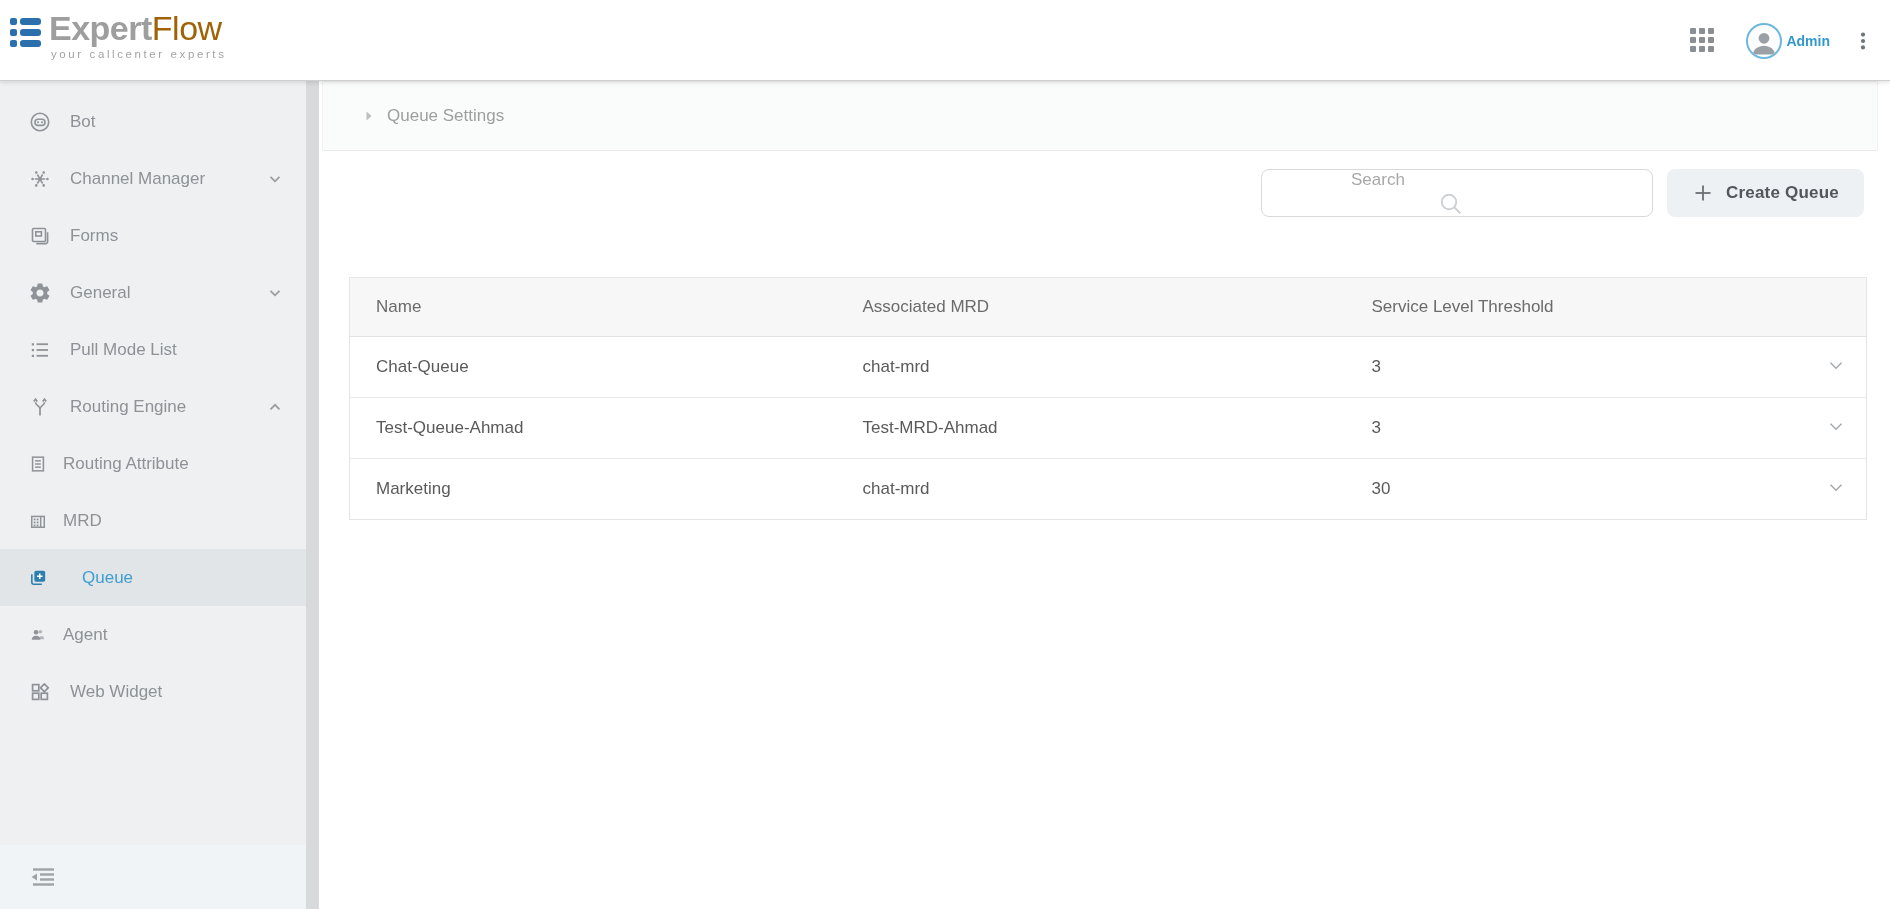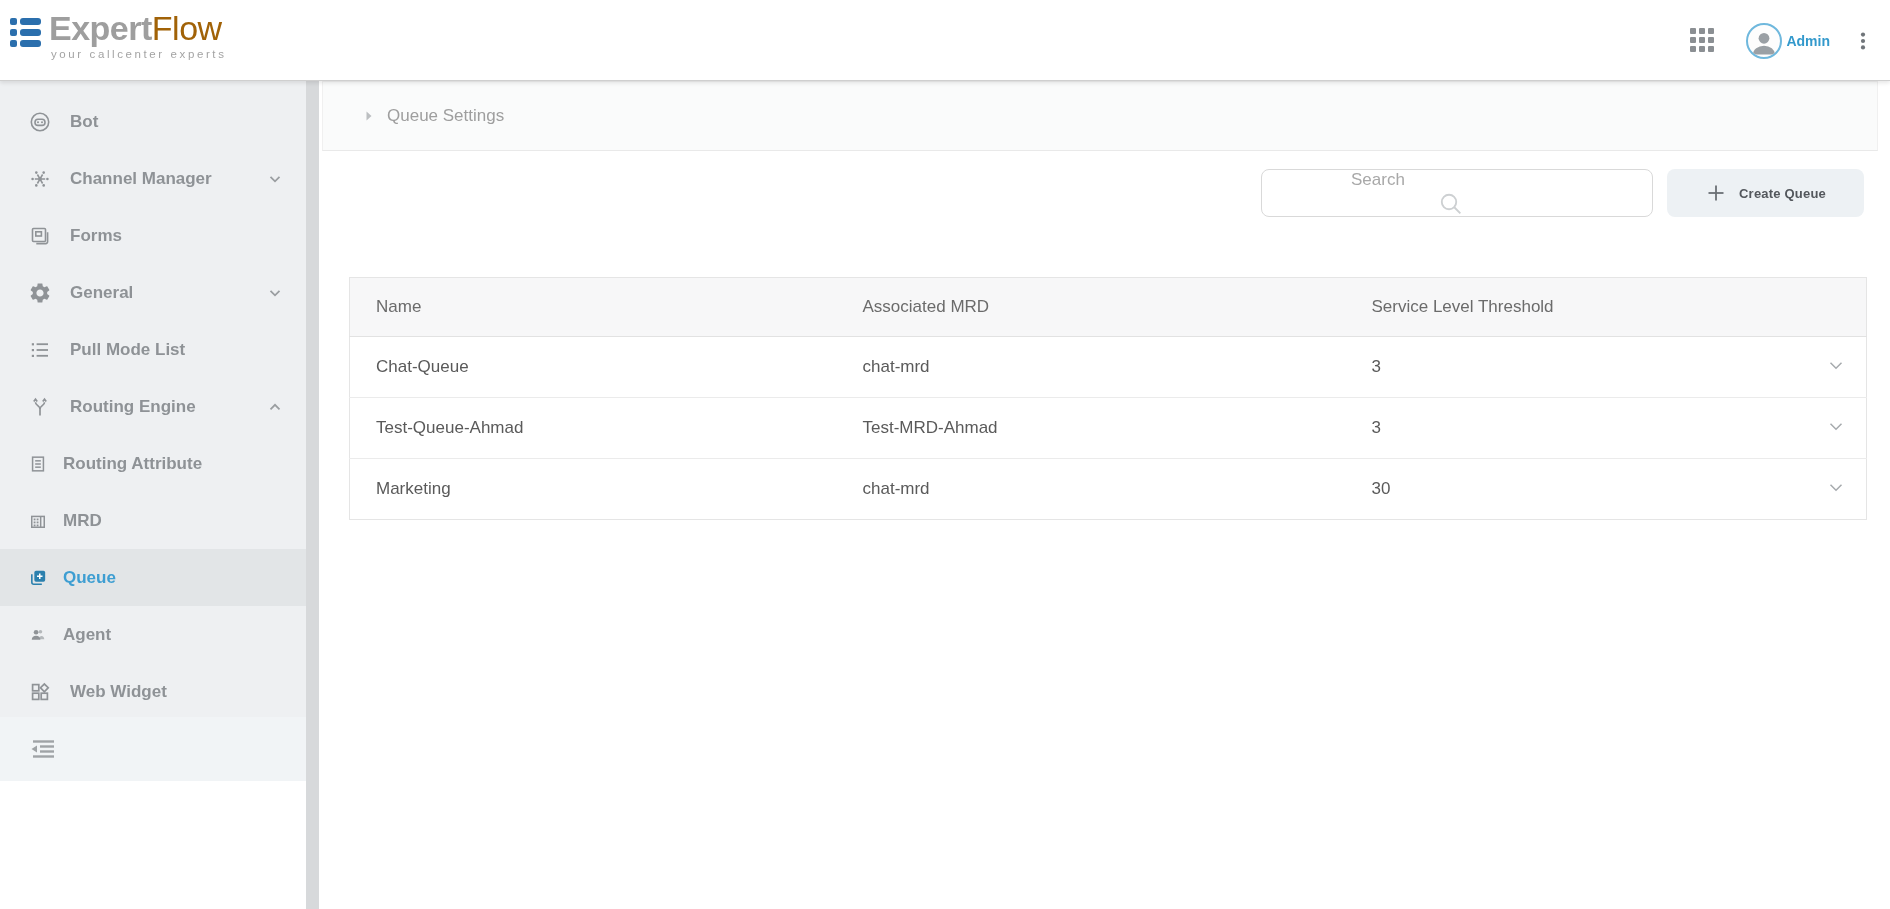--- a/index.html
+++ b/index.html
@@ -23,29 +23,29 @@
   .header-right { position:absolute; right:16px; top:0; height:81px; display:flex; align-items:center; }
   .apps-grid { width:26px; height:26px; display:grid; grid-template-columns:repeat(3,6px);
                grid-template-rows:repeat(3,6px); gap:3px; cursor:pointer; }
   .apps-grid i { background:#8b8f93; border-radius:1px; }
   .avatar { width:36px; height:36px; border-radius:50%; border:2px solid #6fb8dd; background:#fdfdfd;
             overflow:hidden; margin-left:30px; display:flex; align-items:flex-end; justify-content:center; cursor:pointer; }
   .admin-name { color:#3399cc; font-size:14px; font-weight:bold; margin-left:4px; cursor:pointer; }
   .kebab { margin-left:22px; cursor:pointer; display:flex; align-items:center; }
 
   
-  #sidebar { position:absolute; left:0; top:81px; width:306px; height:700px; background:#eef0f2;font-weight:bold; }
+  #sidebar { position:absolute; left:0; top:81px; width:306px; height:828px; background:#eef0f2; }
   #sidebar-nav { padding-top:12px; }
   .side-item { position:relative; height:57px; display:flex; align-items:center; padding-left:28px;
                cursor:pointer; color:#8e9296; font-size:17px; }
   .side-item .ic { width:24px; height:24px; margin-right:18px; flex:0 0 auto; display:flex;
                    align-items:center; justify-content:center; }
   .side-item.sub { }
   .side-item.sub .ic { width:20px; height:20px; margin-right:15px; }
-  .side-item.active { background:#e2e5e7; color:#3e9ed2; }
+  .side-item.active { background:#e2e5e7; color:#3e9ed2;gap:19px; }
   .side-item .chev { position:absolute; right:22px; top:50%; transform:translateY(-50%); }
   #sidebar-footer { position:absolute; left:0; bottom:0; width:306px; height:64px; background:#f1f4f6;
                     display:flex; align-items:center; padding-left:26px; }
   #sidebar-scrollbar { position:absolute; left:306px; top:81px; width:13px; height:828px; background:#eceff1; }
   #sidebar-scrollbar .thumb { width:13px; height:100%; background:#d7d9db; }
 
   
   #breadcrumb-bar { position:absolute; left:322px; top:81px; width:1556px; height:70px;
                     background:#fafbfb; border:1px solid #f0f0f0; border-bottom:1px solid #e9e9e9;
                     display:flex; align-items:center; padding-left:38px; }
@@ -56,21 +56,21 @@
                 border:1px solid #d9d9d9; border-radius:8px; background:#fff; display:flex; align-items:center;flex-direction:column; }
   #search-box input { border:0; outline:none; background:transparent; flex:1; height:100%;
                       padding:0 8px 0 17px; font-size:17px; color:#555; font-family:"Liberation Sans", sans-serif; }
   #search-box input::placeholder { color:#a8a8a8; }
   #search-box .mag { margin-right:12px; display:flex; align-items:center; }
 
   #create-queue-btn { position:absolute; left:1667px; top:169px; width:197px; height:48px;
                       background:#edf1f4; border:0; border-radius:8px; cursor:pointer;
                       display:flex; align-items:center; justify-content:center; gap:12px;
                       font-family:"Liberation Sans", sans-serif; }
-  #create-queue-btn span { font-size:13px; font-weight:bold; color:#53575c; letter-spacing:.2px; }
+  #create-queue-btn span { font-size:17px; font-weight:bold; color:#53575c; letter-spacing:.2px; }
 
   #queue-table { position:absolute; left:349px; top:240px; width:1517px; border-collapse:collapse;
                  table-layout:fixed; background:#fff; border:1px solid #e5e5e5;margin-top:37px; }
   #queue-table thead th { height:59px; background:#f7f7f8; border-bottom:1px solid #e2e2e2;
                           font-weight:normal; font-size:17px; color:#6b6b6b; text-align:left; padding-left:26px; }
   #queue-table tbody td { height:61px; font-size:17px; color:#5a5a5a; text-align:left;
                           padding-left:26px; border-top:1px solid #ebebeb; background:#fff; }
   #queue-table tbody tr:first-child td { border-top:0; }
   #queue-table td.chev-cell, #queue-table th.chev-cell { padding:0; text-align:center; }
   .row-chevron { background:none; border:0; cursor:pointer; display:inline-flex; align-items:center; }

